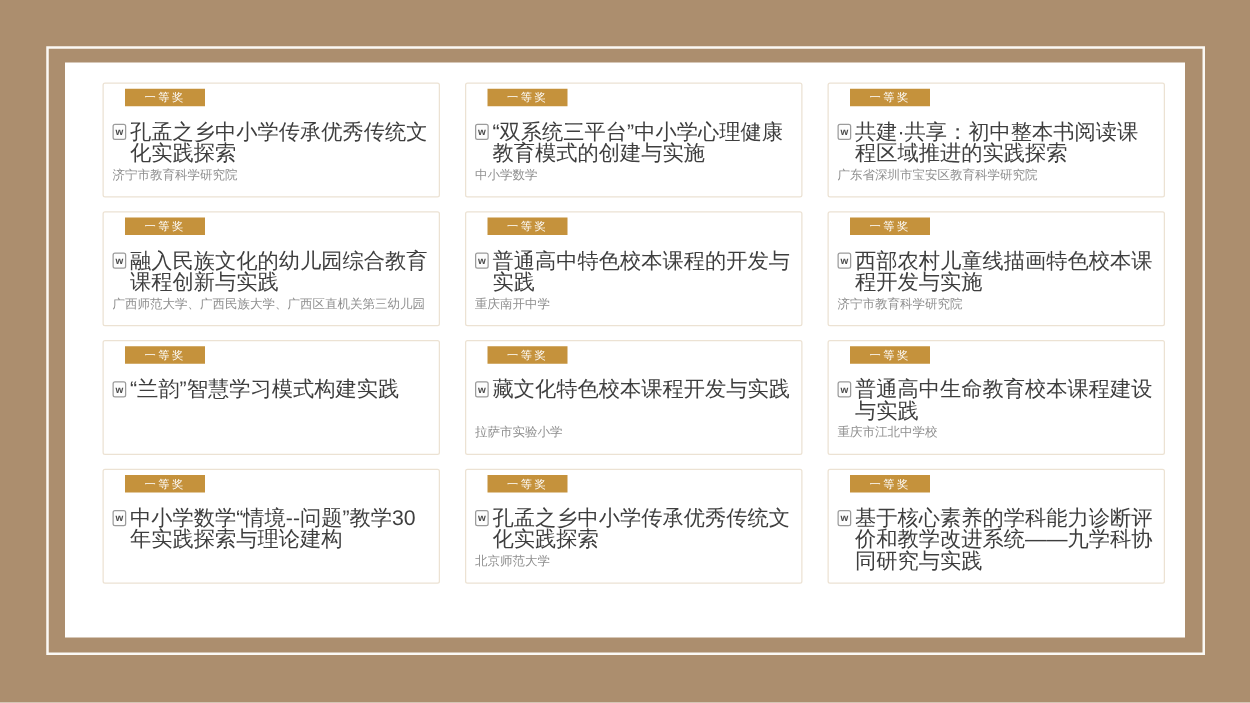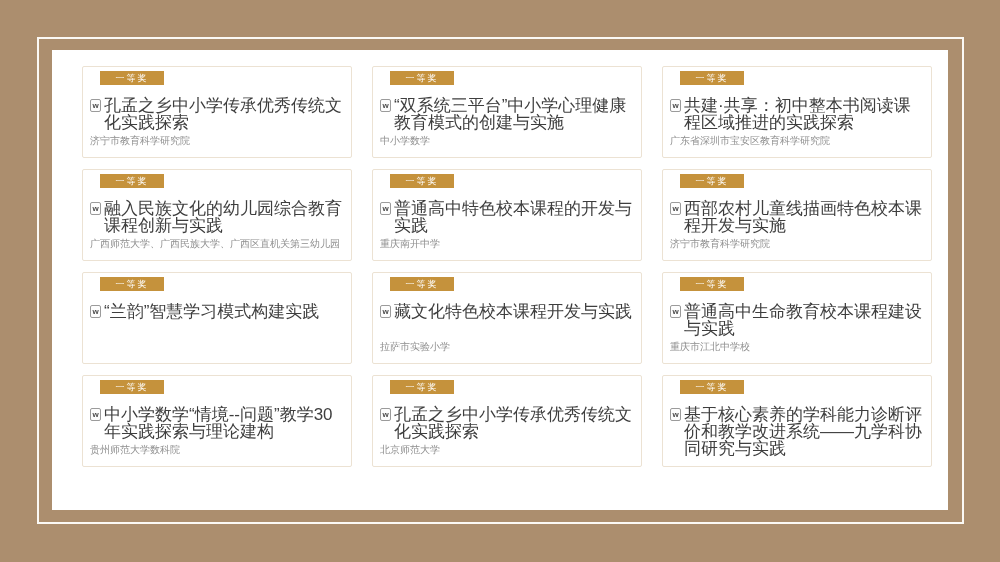--- a/index.html
+++ b/index.html
@@ -173,21 +173,20 @@
     </div>
     <div class="org">重庆市江北中学校</div>
   </div>
 
   <div class="card">
     <div class="badge">一等奖</div>
     <div class="title-row">
       <span class="doc-icon">w</span>
       <span class="title">中小学数学“情境--问题”教学30年实践探索与理论建构</span>
     </div>
-    <div class="org">贵州师范大学数科院</div>
   </div>
 
   <div class="card">
     <div class="badge">一等奖</div>
     <div class="title-row">
       <span class="doc-icon">w</span>
       <span class="title">孔孟之乡中小学传承优秀传统文化实践探索</span>
     </div>
     <div class="org">北京师范大学</div>
   </div>

